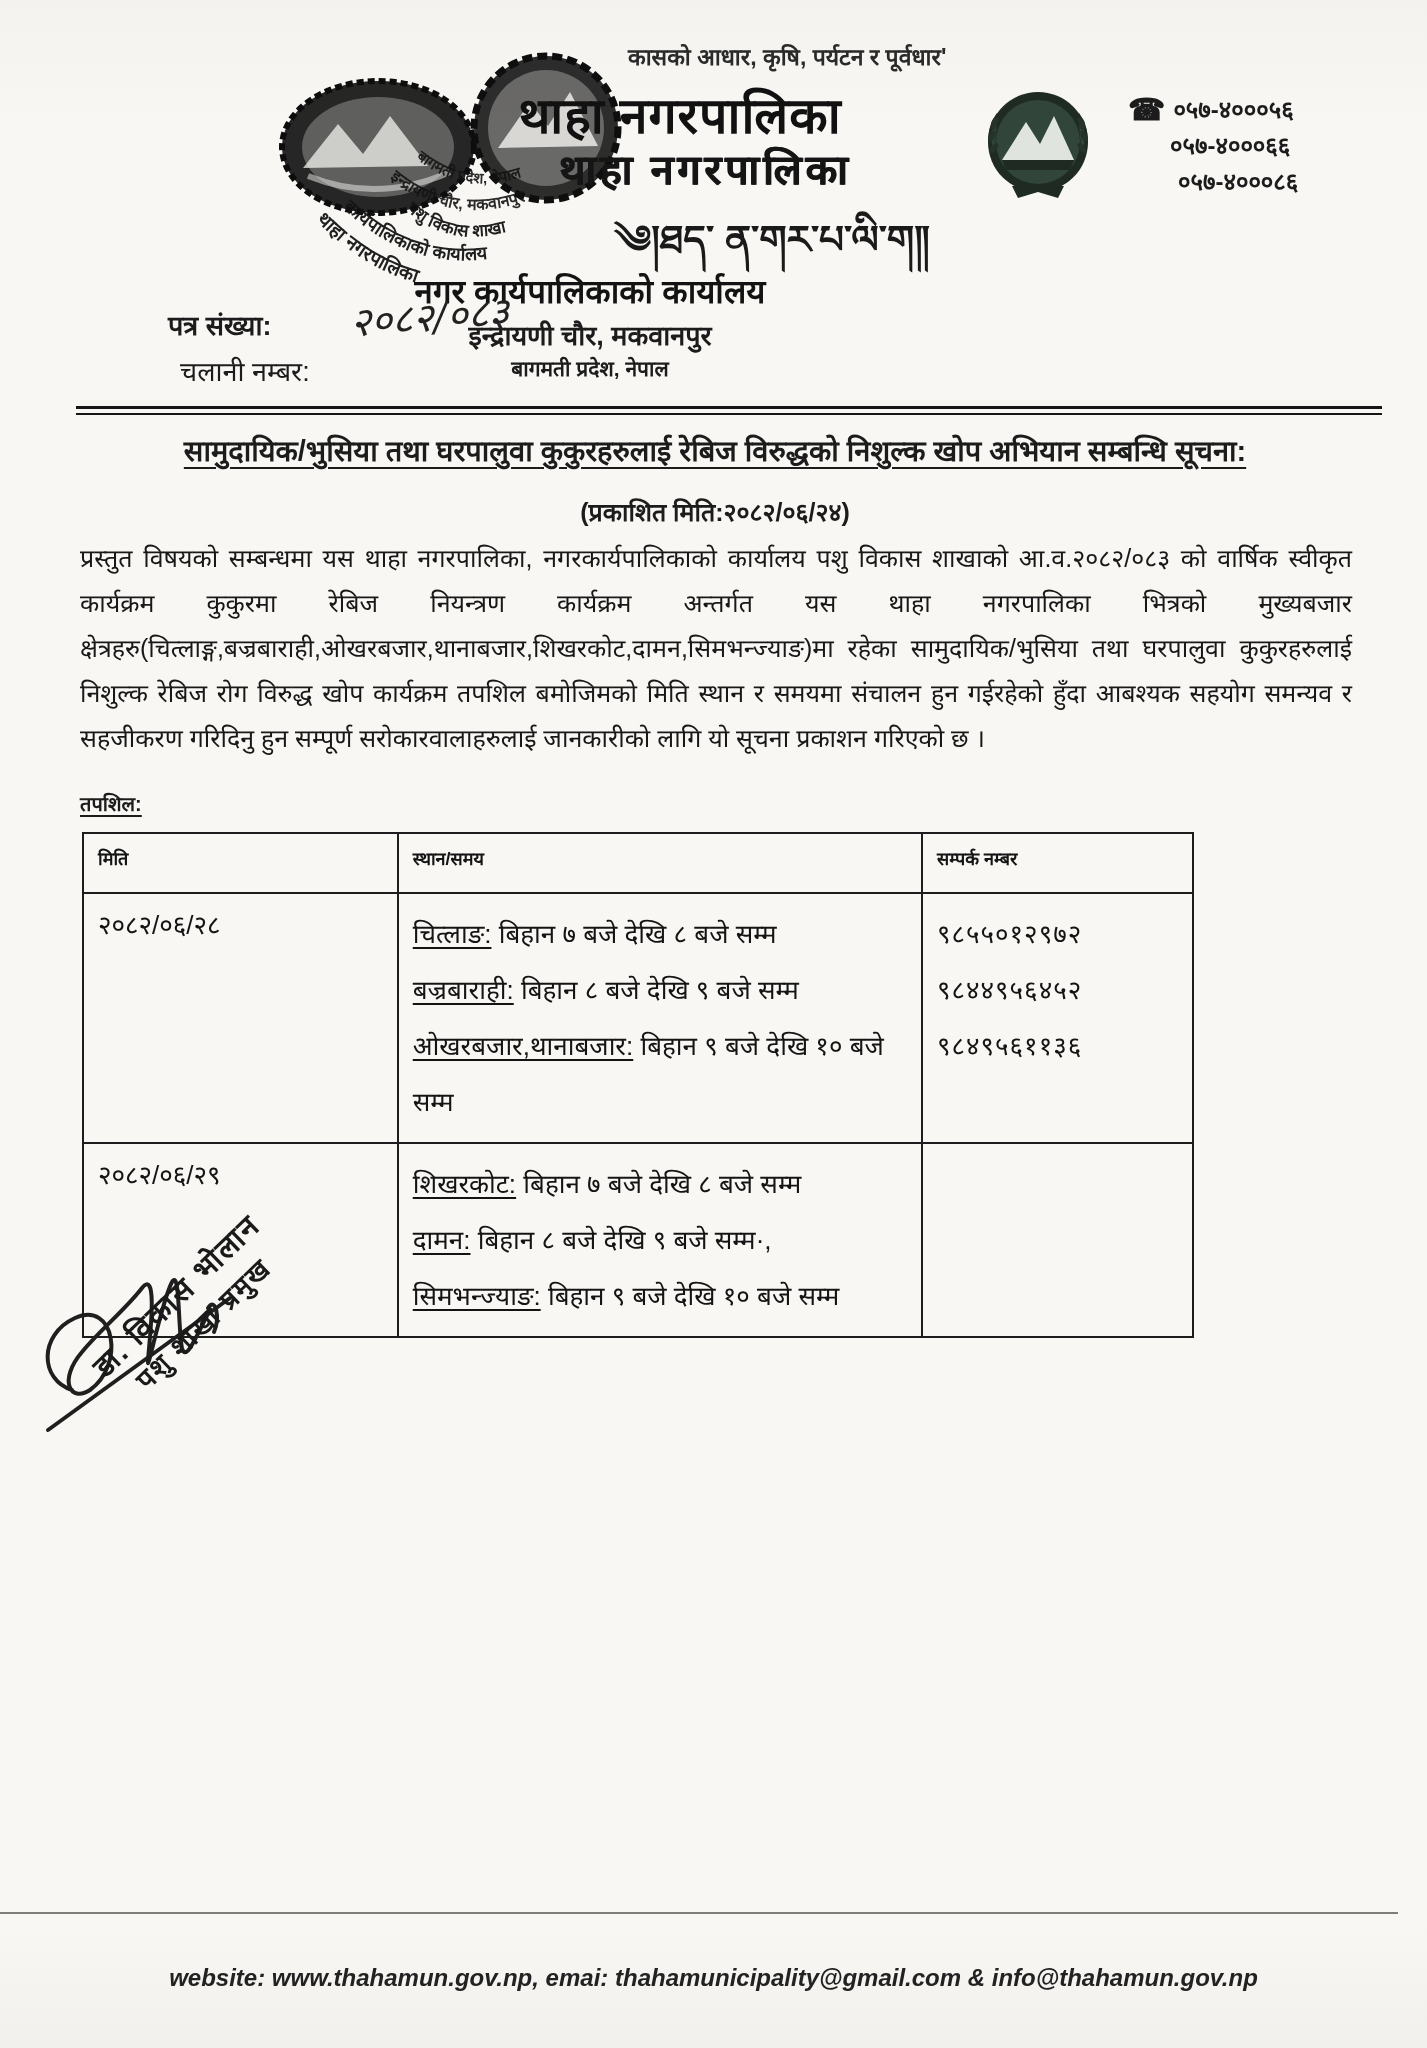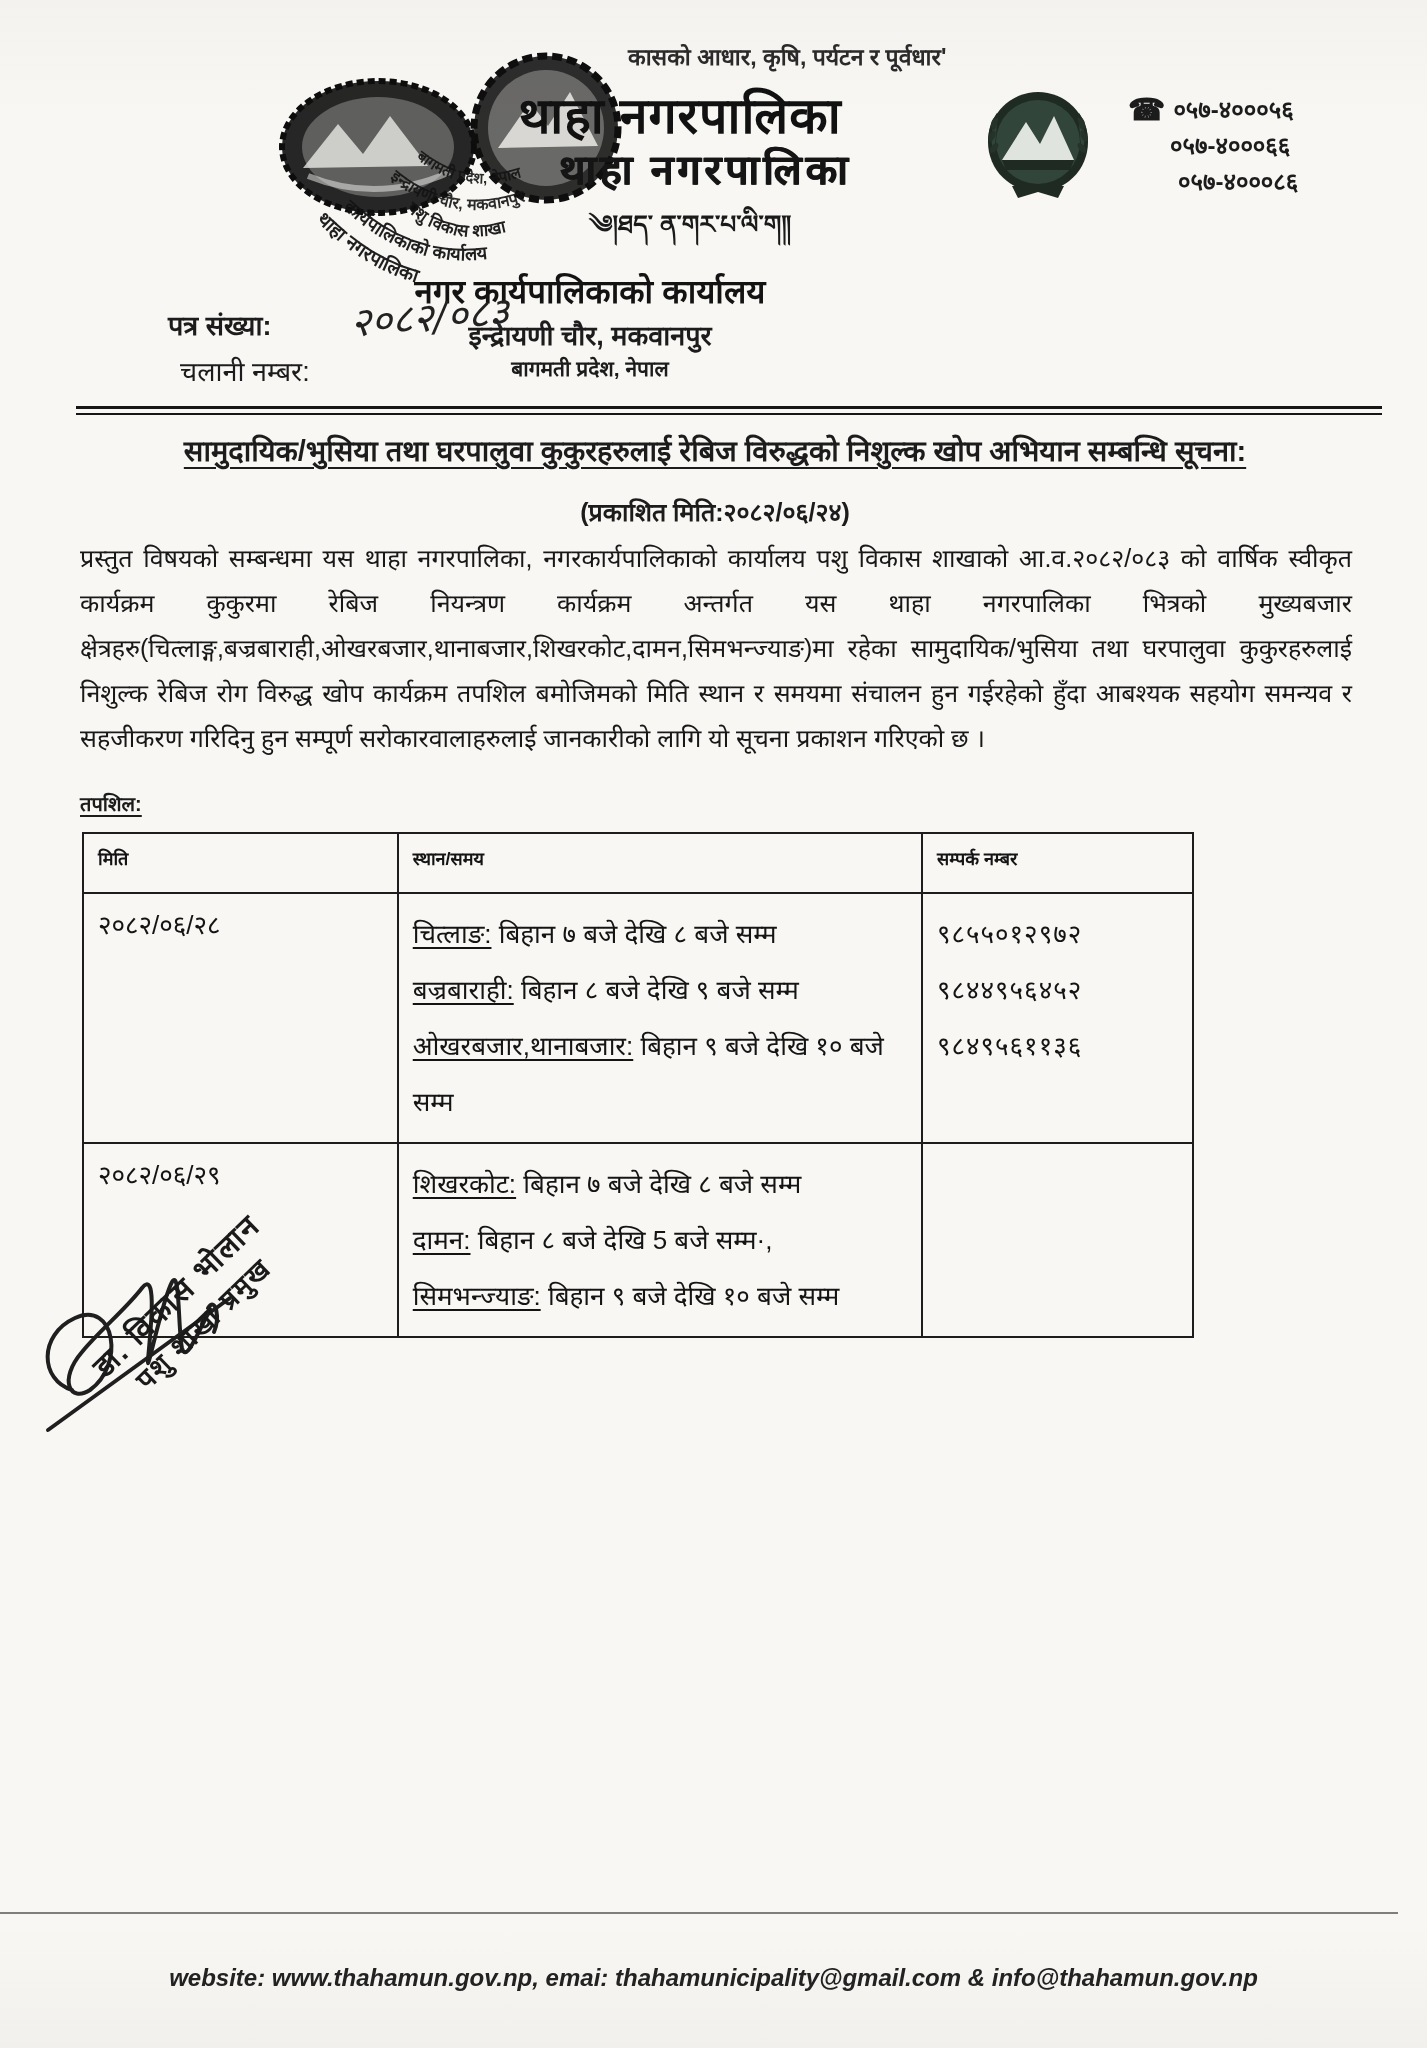--- a/index.html
+++ b/index.html
@@ -9,21 +9,21 @@
     font-family:"Liberation Sans",sans-serif;color:#1c1c1c;overflow:hidden;
   }
   .abs{position:absolute;}
   .ctr{text-align:center;}
   .b{font-weight:normal;}
   .u{text-decoration:underline;text-decoration-thickness:2px;text-underline-offset:4px;}
   
   .slogan{left:628px;top:40px;width:470px;font-size:23px;font-weight:600;color:#2a2a2a;}
   .muni-name{left:350px;top:80px;width:660px;font-size:50px;font-weight:800;letter-spacing:1px;color:#111;}
   .muni-name-ranjana{left:420px;top:140px;width:570px;font-size:41px;font-weight:800;letter-spacing:4px;color:#151515;font-family:"Liberation Serif",serif;text-shadow:1px 0 #151515;}
-  .tibetan{left:450px;top:196px;width:480px;font-size:25px;font-weight:700;color:#1a1a1a;}
+  .tibetan{left:450px;top:196px;width:480px;font-size:39px;font-weight:700;color:#1a1a1a;text-align:right;}
   .office-name{left:320px;top:268px;width:540px;font-size:33px;font-weight:800;color:#131313;}
   .addr1{left:320px;top:316px;width:540px;font-size:27px;font-weight:800;}
   .addr2{left:320px;top:354px;width:540px;font-size:21px;font-weight:700;}
   .phones{left:1128px;top:92px;width:230px;font-size:24px;font-weight:800;line-height:36px;white-space:nowrap;}
   .phones .ic{font-size:30px;margin-right:8px;vertical-align:-2px;}
   .phones .l2{padding-left:42px;}
   .phones .l3{padding-left:50px;}
   .ref{left:168px;top:306px;font-size:27px;font-weight:800;}
   .refval{left:350px;top:288px;font-size:40px;font-family:"DejaVu Serif",serif;font-style:italic;transform:rotate(-4deg);color:#222;}
   .disp{left:180px;top:352px;font-size:27px;font-weight:400;}
@@ -160,21 +160,21 @@
     <td class="clines">
       <div>९८५५०१२९७२</div>
       <div>९८४४९५६४५२</div>
       <div>९८४९५६११३६</div>
     </td>
   </tr>
   <tr>
     <td>२०८२/०६/२९</td>
     <td class="slines">
       <div><span class="u b">शिखरकोट:</span><span>  बिहान ७ बजे देखि ८ बजे सम्म</span></div>
-      <div><span class="u b">दामन:</span><span> बिहान ८ बजे देखि 5 बजे सम्म·,</span></div>
+      <div><span class="u b">दामन:</span><span> बिहान ८ बजे देखि ९ बजे सम्म·,</span></div>
       <div><span class="u b">सिमभन्ज्याङ:</span><span>  बिहान ९ बजे देखि १० बजे सम्म</span></div>
     </td>
     <td class="clines"></td>
   </tr>
 </tbody>
   </table>
 
 <div class="abs sig-wrap">
   <svg width="300" height="230" viewBox="0 0 300 230" style="position:absolute;left:0;top:0;">
     <g fill="none" stroke="#1f1f1f" stroke-width="4" stroke-linecap="round">

